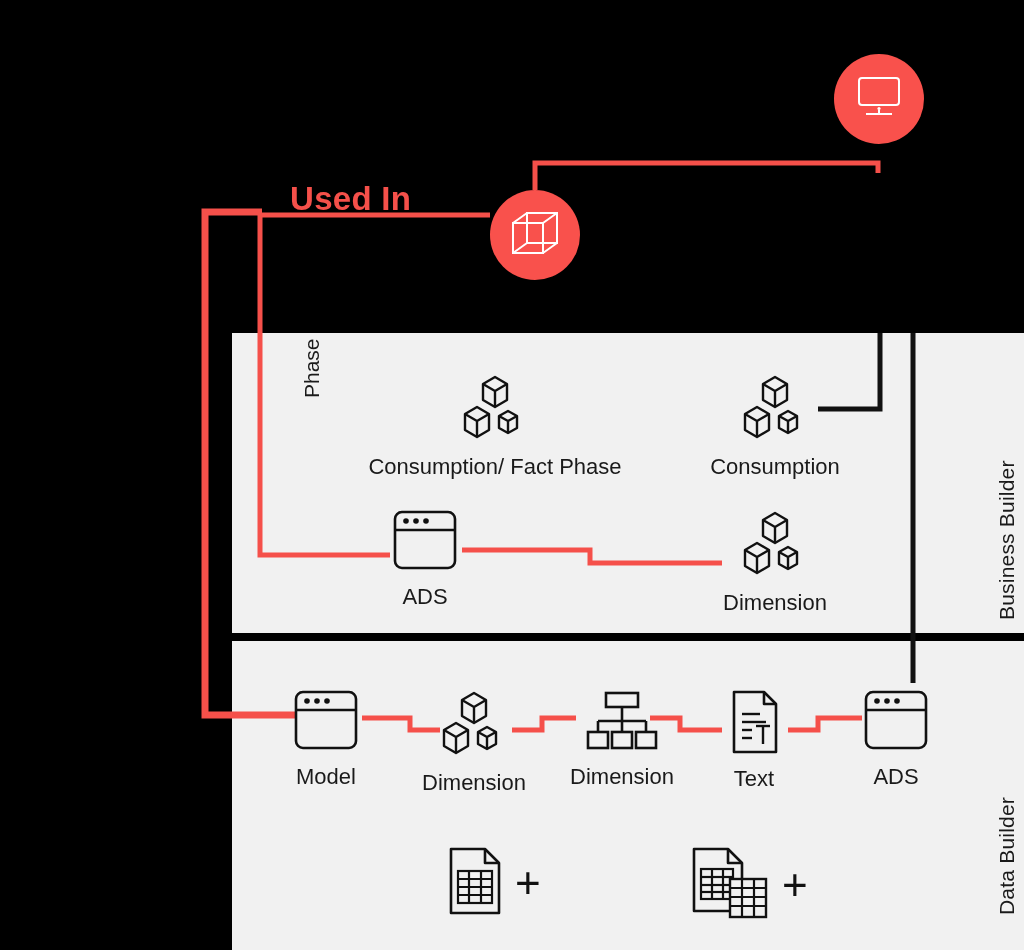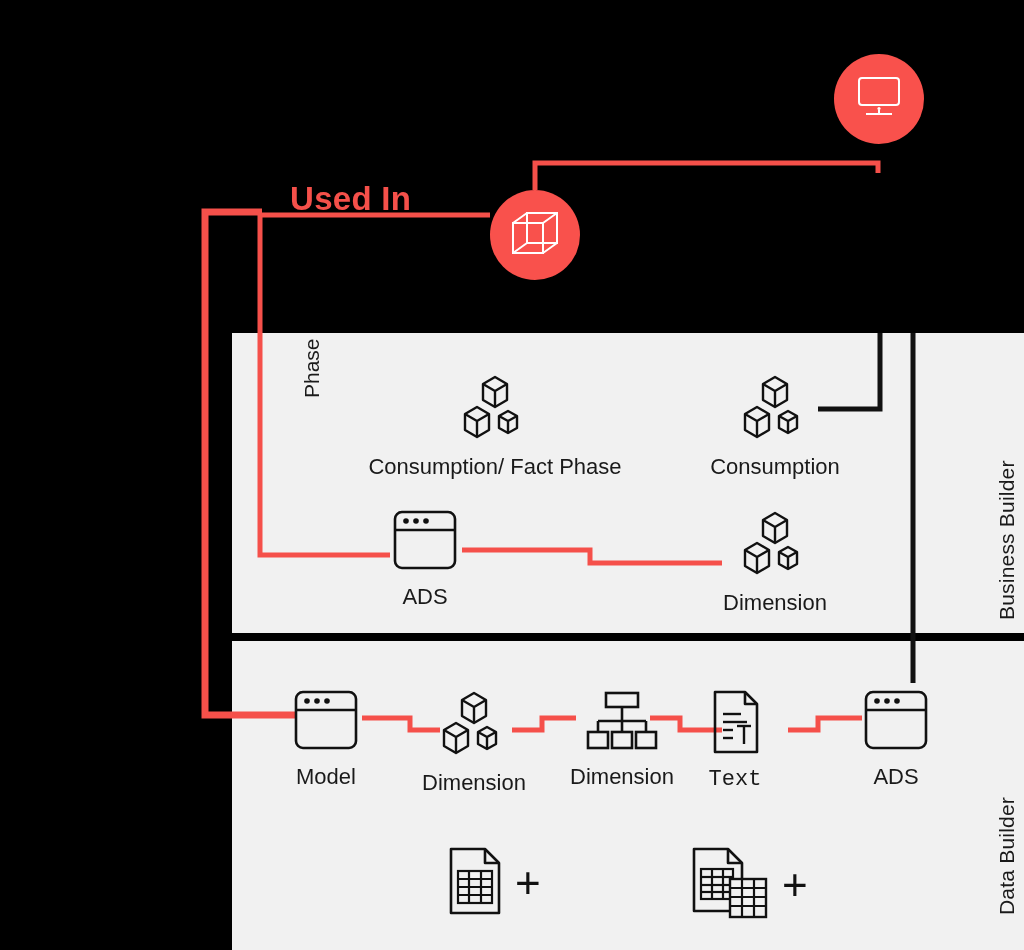--- a/index.html
+++ b/index.html
@@ -94,21 +94,21 @@
   #node-consumption { left: 345px; top: 372px; width: 300px; }
   #node-perspective { left: 690px; top: 372px; }
   
   #node-ads-bb      { left: 340px; top: 508px; }
   #node-dimension-bb{ left: 690px; top: 508px; }
 
   
   #node-fact        { left: 250px; top: 688px; width: 152px; }
   #node-dimension-db{ left: 400px; top: 688px; width: 148px; }
   #node-hierarchy   { left: 548px; top: 688px; width: 148px; }
-  #node-text        { left: 671px; top: 688px; width: 128px; font-family: Liberation Mono, monospace; }
+  #node-text        { left: 690px; top: 688px; width: 128px; }
   #node-ads-db      { left: 820px; top: 688px; width: 152px; }
 
   
   .add-group {
     position: absolute;
     display: flex;
     align-items: center;
     gap: 8px;
   }
   #add-table-single { left: 445px; top: 845px; }

